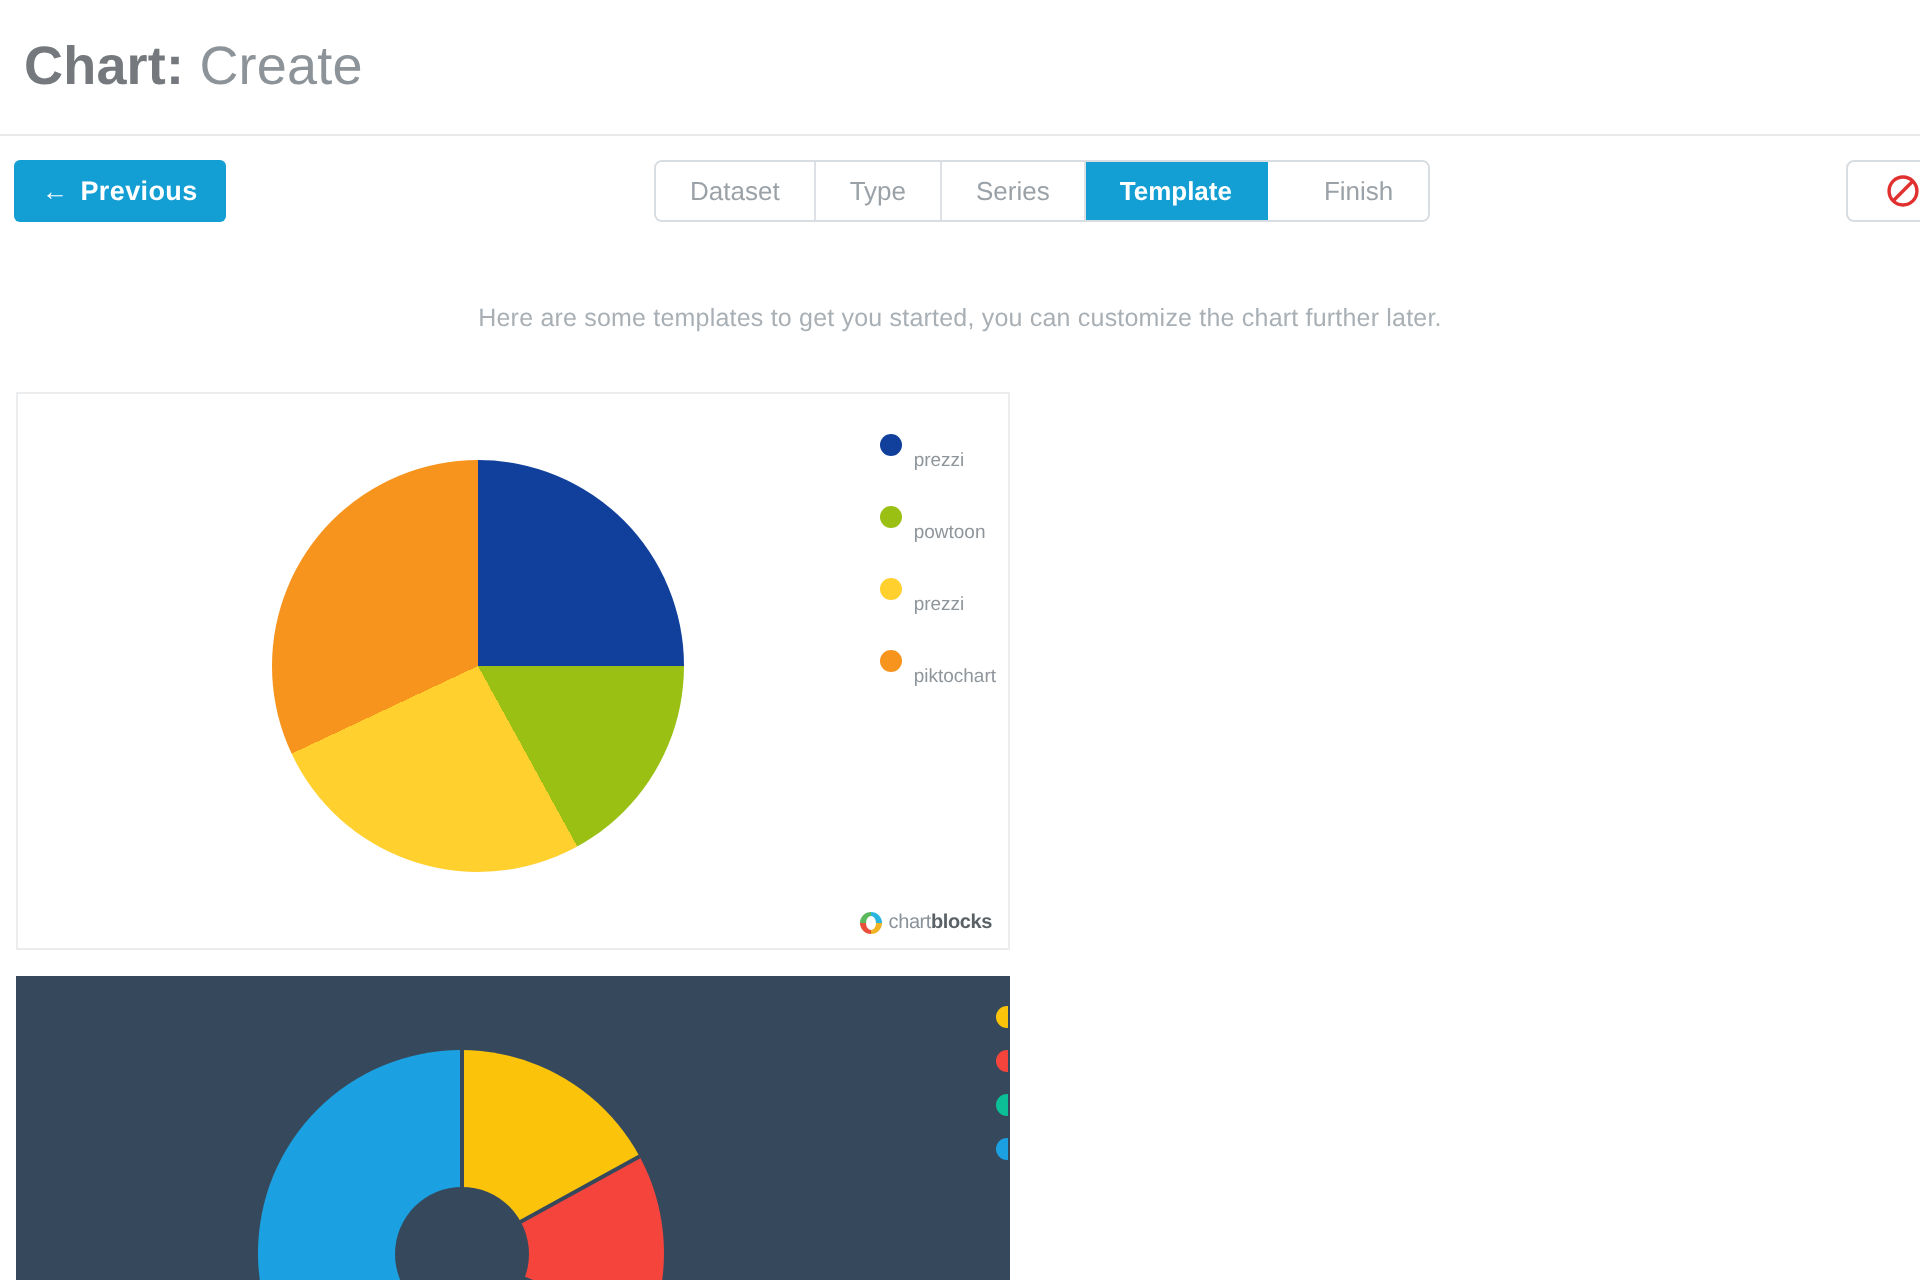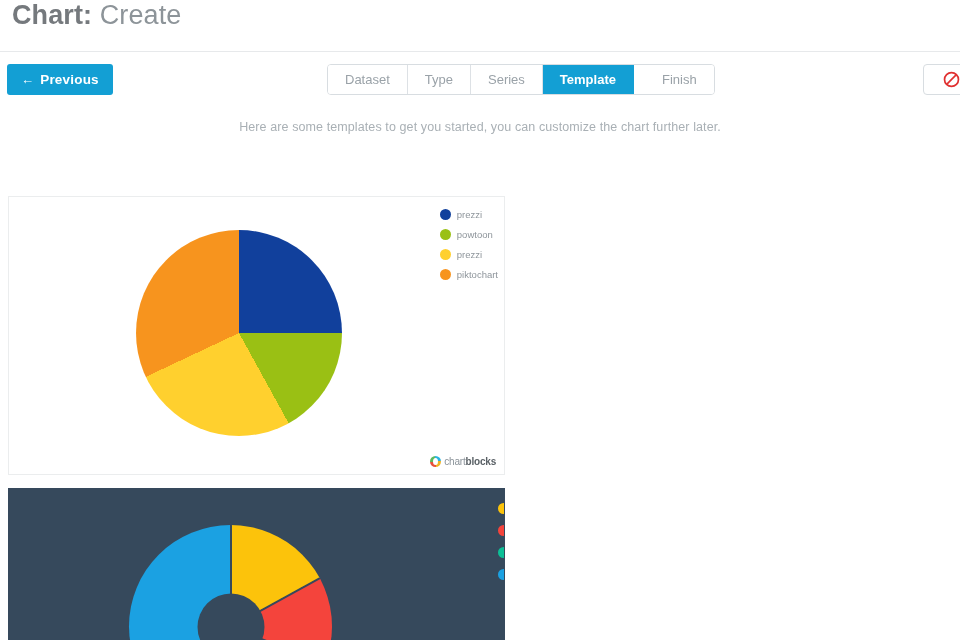--- a/index.html
+++ b/index.html
@@ -5,23 +5,24 @@
   * { box-sizing: border-box; margin: 0; padding: 0; }
   html, body {
     width: 960px; height: 640px;
     background: #ffffff;
     font-family: "Liberation Sans", sans-serif;
     overflow: hidden;
   }
 
   
   .page-header {
-    height: 52px;
+    height: 68px;
     border-bottom: 1px solid #e7e9eb;
     display: flex;
+    align-items: center;
     padding: 0 0 0 12px;
     background: #fff;
   }
   .page-title {
     font-size: 27px;
     color: #8d9499;
     font-weight: 400;
     letter-spacing: .1px;
     white-space: nowrap;
   }
@@ -96,21 +97,21 @@
 
   
   .intro { text-align: center; padding-top: 6px; }
   .intro-title {
     font-size: 18px;
     color: #2fa7dd;
     font-weight: 400;
     letter-spacing: .1px;
   }
   .intro-sub {
-    margin-top: 4px;
+    margin-top: 20px;
     font-size: 12.5px;
     color: #a9b0b5;
     letter-spacing: .1px;
   }
 
   
   .grid {
     position: absolute;
     left: 8px; top: 196px;
     width: 1000px;
@@ -132,21 +133,21 @@
 
   
   .legend-v {
     position: absolute;
     right: 6px; top: 12px;
     display: flex; flex-direction: column;
     gap: 9px;
   }
   .legend-v .lrow { display: flex; align-items: center; gap: 6px; }
   .legend-v .dot { width: 11px; height: 11px; border-radius: 50%; flex: none; }
-  .legend-v .lbl { font-size: 9.5px; color: #8e959b; white-space: nowrap; }
+  .legend-v .lbl { font-size: 9.5px; color: #8e959b; white-space: nowrap; margin-top: 16px; }
 
   .legend-dots-right {
     position: absolute;
     right: -5px; top: 14px;
     display: flex; flex-direction: column;
     gap: 11px;
   }
   .legend-dots-right .dot { width: 11px; height: 11px; border-radius: 50%; }
 
   

